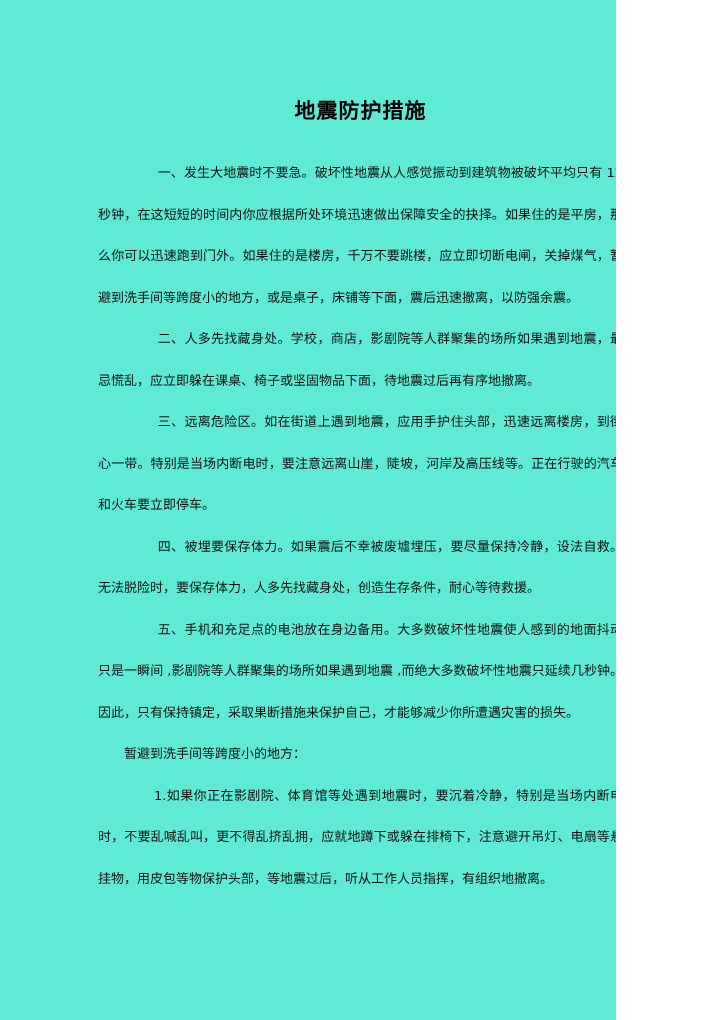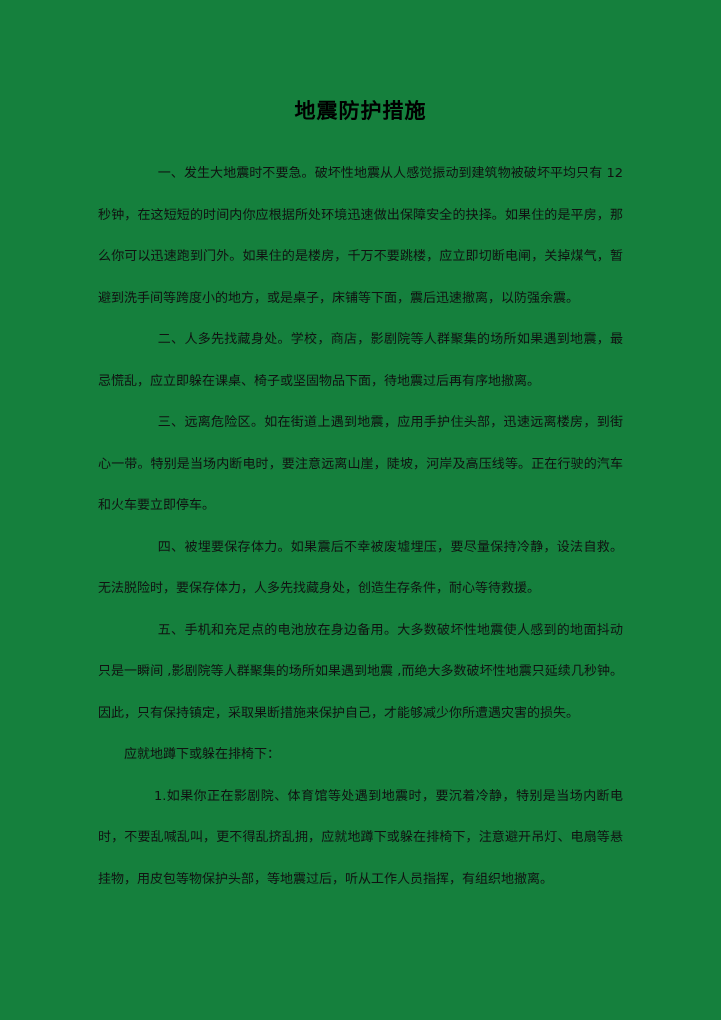--- a/index.html
+++ b/index.html
@@ -7,23 +7,23 @@
     margin: 0;
     padding: 0;
     background: #ffffff;
   }
   body {
     font-family: "DejaVu Sans", "Liberation Sans", sans-serif;
     color: #000000;
   }
   .page {
     position: relative;
-    width: 721px;
+    width: 616px;
     height: 1020px;
-    background: #15803d;
+    background: #5eead4;
     overflow: hidden;
     box-sizing: border-box;
     padding: 0;
   }
   .content {
     position: absolute;
     left: 98px;
     top: 0;
     width: 525px;
   }
@@ -71,18 +71,18 @@
     <p class="para first indent-5">一、发生大地震时不要急。破坏性地震从人感觉振动到建筑物被破坏平均只有 12 秒钟，在这短短的时间内你应根据所处环境迅速做出保障安全的抉择。如果住的是平房，那么你可以迅速跑到门外。如果住的是楼房，千万不要跳楼，应立即切断电闸，关掉煤气，暂避到洗手间等跨度小的地方，或是桌子，床铺等下面，震后迅速撤离，以防强余震。</p>
 
     <p class="para indent-5">二、人多先找藏身处。学校，商店，影剧院等人群聚集的场所如果遇到地震，最忌慌乱，应立即躲在课桌、椅子或坚固物品下面，待地震过后再有序地撤离。</p>
 
     <p class="para indent-5">三、远离危险区。如在街道上遇到地震，应用手护住头部，迅速远离楼房，到街心一带。特别是当场内断电时，要注意远离山崖，陡坡，河岸及高压线等。正在行驶的汽车和火车要立即停车。</p>
 
     <p class="para indent-5">四、被埋要保存体力。如果震后不幸被废墟埋压，要尽量保持冷静，设法自救。无法脱险时，要保存体力，人多先找藏身处，创造生存条件，耐心等待救援。</p>
 
     <p class="para indent-5">五、手机和充足点的电池放在身边备用。大多数破坏性地震使人感到的地面抖动只是一瞬间 ,影剧院等人群聚集的场所如果遇到地震 ,而绝大多数破坏性地震只延续几秒钟。因此，只有保持镇定，采取果断措施来保护自己，才能够减少你所遭遇灾害的损失。</p>
 
-    <p class="para indent-2">应就地蹲下或躲在排椅下：</p>
+    <p class="para indent-2">暂避到洗手间等跨度小的地方：</p>
 
     <p class="para indent-45">1.如果你正在影剧院、体育馆等处遇到地震时，要沉着冷静，特别是当场内断电时，不要乱喊乱叫，更不得乱挤乱拥，应就地蹲下或躲在排椅下，注意避开吊灯、电扇等悬挂物，用皮包等物保护头部，等地震过后，听从工作人员指挥，有组织地撤离。</p>
 
   </div>
 </div>
 
 </body></html>

